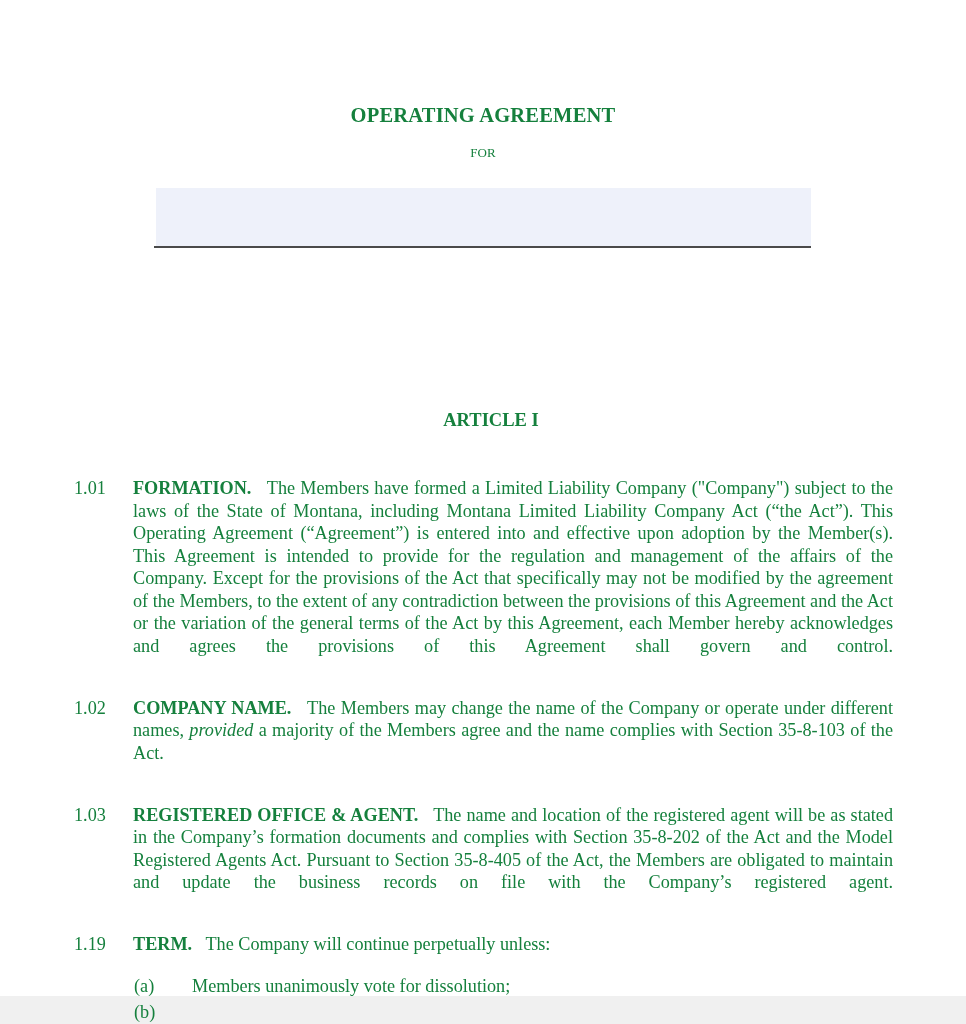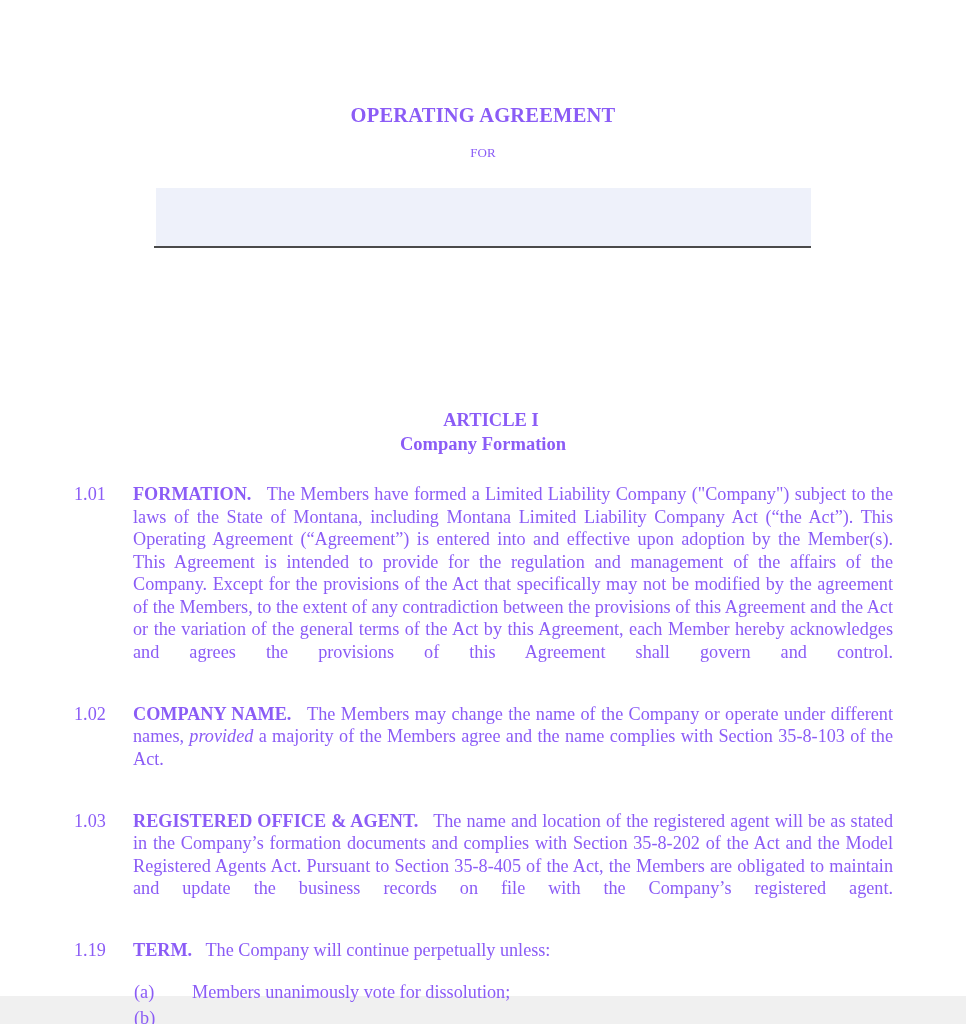--- a/index.html
+++ b/index.html
@@ -7,21 +7,21 @@
     padding: 0;
     background: #ffffff;
   }
   .page {
     position: relative;
     width: 966px;
     height: 1024px;
     background: #ffffff;
     overflow: hidden;
     font-family: "Liberation Serif", "DejaVu Serif", serif;
-    color: #8b5cf6;
+    color: #15803d;
     -webkit-font-smoothing: antialiased;
   }
 
   
   .bottom-band {
     position: absolute;
     left: 0;
     top: 996px;
     width: 966px;
     height: 28px;
@@ -110,21 +110,20 @@
   }
   .clause {
     position: relative;
     padding-left: 133px;
     padding-right: 73px;
     margin-bottom: 17px;
     font-size: 18.2px;
     line-height: 22.5px;
     text-align: justify;
     text-justify: inter-word;
-    margin-top: 6px;
   }
   .clause-num {
     position: absolute;
     left: 74px;
     top: 0;
     font-size: 18.2px;
     line-height: 22.5px;
     text-align: left;
   }
   .clause-title {
@@ -171,21 +170,20 @@
   </div>
 
   <div class="namefield-wrap">
     <div class="namefield-highlight" style="background: rgb(238, 241, 250);"></div>
     <div class="namefield-rule" style="background: rgb(74, 74, 74);"></div>
   </div>
 
 
   <div class="article-block">
     <div class="article-num">ARTICLE I</div>
-    <div class="article-sub">Company Formation</div>
   </div>
 
   <div class="body-block">
 
     <div class="clause">
       <span class="clause-num">1.01</span>
       <span class="clause-title">FORMATION.</span>
       <span>&nbsp; </span>
       <span class="clause-body">The Members have formed a Limited Liability Company ("Company") subject to the laws of the State of Montana, including Montana Limited Liability Company Act (“the Act”). This Operating Agreement (“Agreement”) is entered into and effective upon adoption by the Member(s). This Agreement is intended to provide for the regulation and management of the affairs of the Company. Except for the provisions of the Act that specifically may not be modified by the agreement of the Members, to the extent of any contradiction between the provisions of this Agreement and the Act or the variation of the general terms of the Act by this Agreement, each Member hereby acknowledges and agrees the provisions of this Agreement shall govern and control.</span>
     </div>

